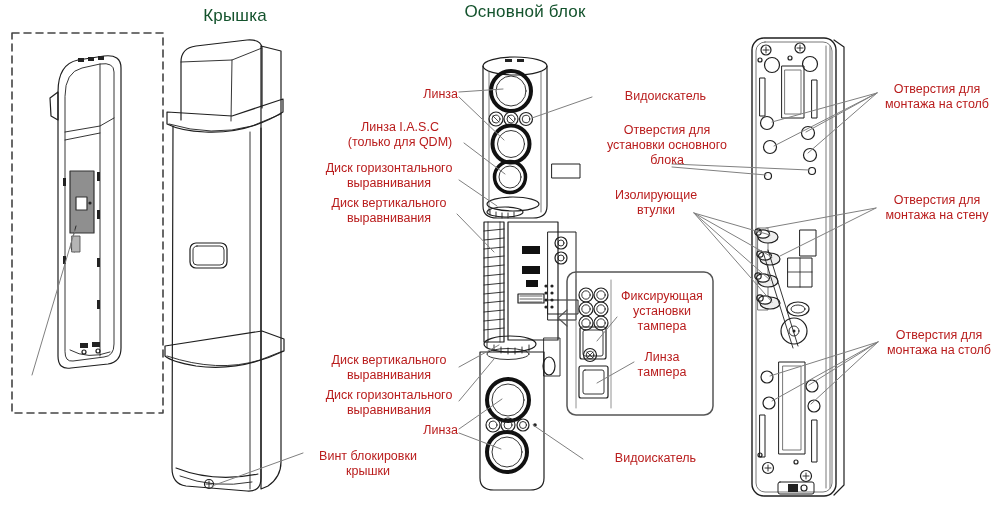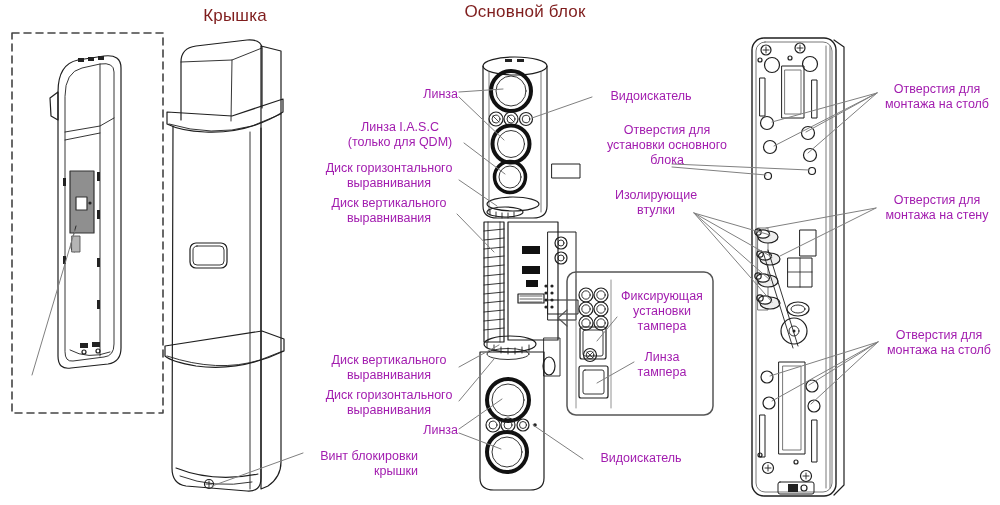--- a/index.html
+++ b/index.html
@@ -3,29 +3,29 @@
 <meta charset="utf-8">
 <style>
   html,body{margin:0;padding:0;background:#fff;}
   .canvas{
     position:relative;width:1000px;height:505px;background:#fff;overflow:hidden;
     font-family:"Liberation Sans", sans-serif;color:#1a1a1a;
   }
   .canvas svg{position:absolute;left:0;top:0;}
   .fig-title{
     position:absolute;font-size:17px;line-height:20px;text-align:center;
-    color:#7f1d1d;letter-spacing:.2px;
+    color:#14532d;letter-spacing:.2px;
   }
   .lbl{
     position:absolute;font-size:12.5px;line-height:15px;white-space:pre-line;
-    color:#a21caf;
+    color:#b91c1c;
   }
   .ta-c{text-align:center}
   .ta-r{text-align:right}
-  .ta-l{text-align:center}
+  .ta-l{text-align:right}
 </style>
 </head>
 <body>
 
 <div class="canvas">
 
 <svg width="1000" height="505" viewBox="0 0 1000 505">
   <g fill="none" stroke="#1f1f1f" stroke-width="1.2" stroke-linejoin="round" stroke-linecap="round">
 
     <g>
@@ -325,21 +325,21 @@
       <line x1="878" y1="342" x2="772" y2="401"></line>
       <line x1="878" y1="342" x2="809" y2="385"></line>
       <line x1="878" y1="342" x2="811" y2="404"></line>
     </g>
   </g>
 </svg>
 
 <div class="fig-title" style="left:170px;top:6px;width:130px;">Крышка</div>
 <div class="fig-title" style="left:440px;top:2px;width:170px;">Основной блок</div>
 
-<div class="lbl ta-c" style="left:298px;top:449px;width:120px;text-align:right;">Винт блокировки
+<div class="lbl ta-c" style="left:308px;top:449px;width:120px;">Винт блокировки
 крышки</div>
 <div class="lbl ta-r" style="left:398px;top:87px;width:60px;">Линза</div>
 <div class="lbl ta-c" style="left:335px;top:120px;width:130px;">Линза I.A.S.C
 (только для QDM)</div>
 <div class="lbl ta-c" style="left:318px;top:161px;width:142px;">Диск горизонтального
 выравнивания</div>
 <div class="lbl ta-c" style="left:318px;top:196px;width:142px;">Диск вертикального
 выравнивания</div>
 <div class="lbl ta-l" style="left:596px;top:89px;width:110px;">Видоискатель</div>
 <div class="lbl ta-c" style="left:318px;top:353px;width:142px;">Диск вертикального

